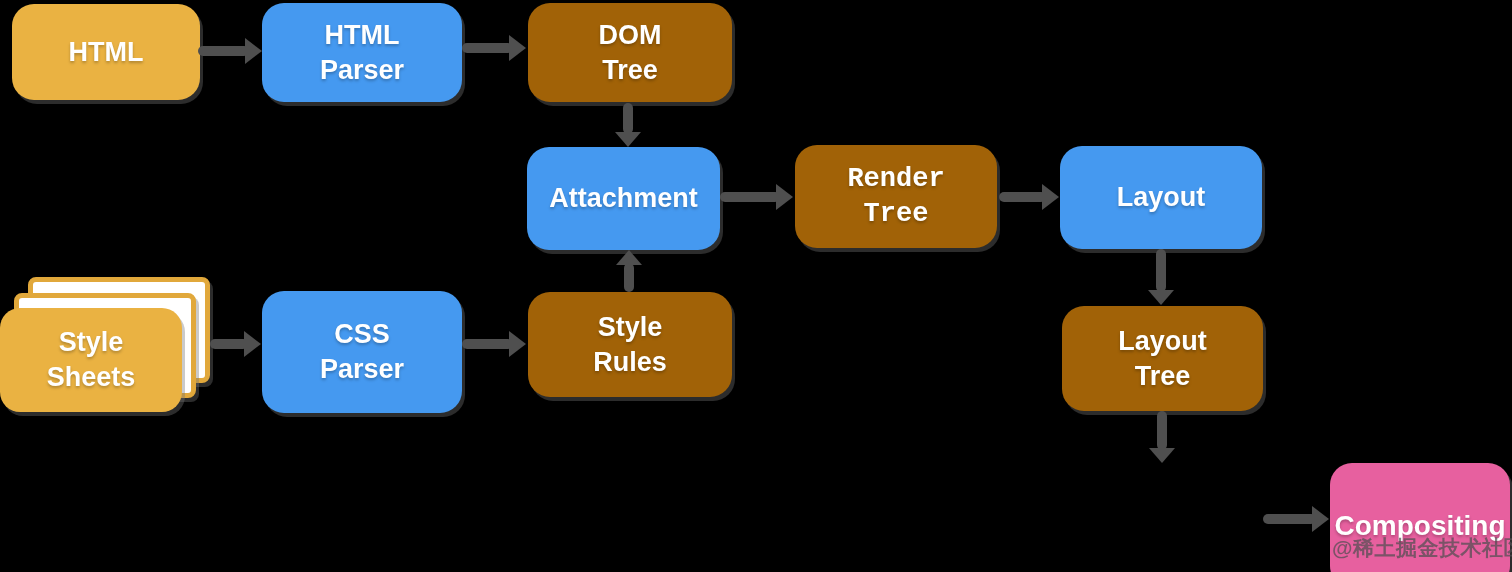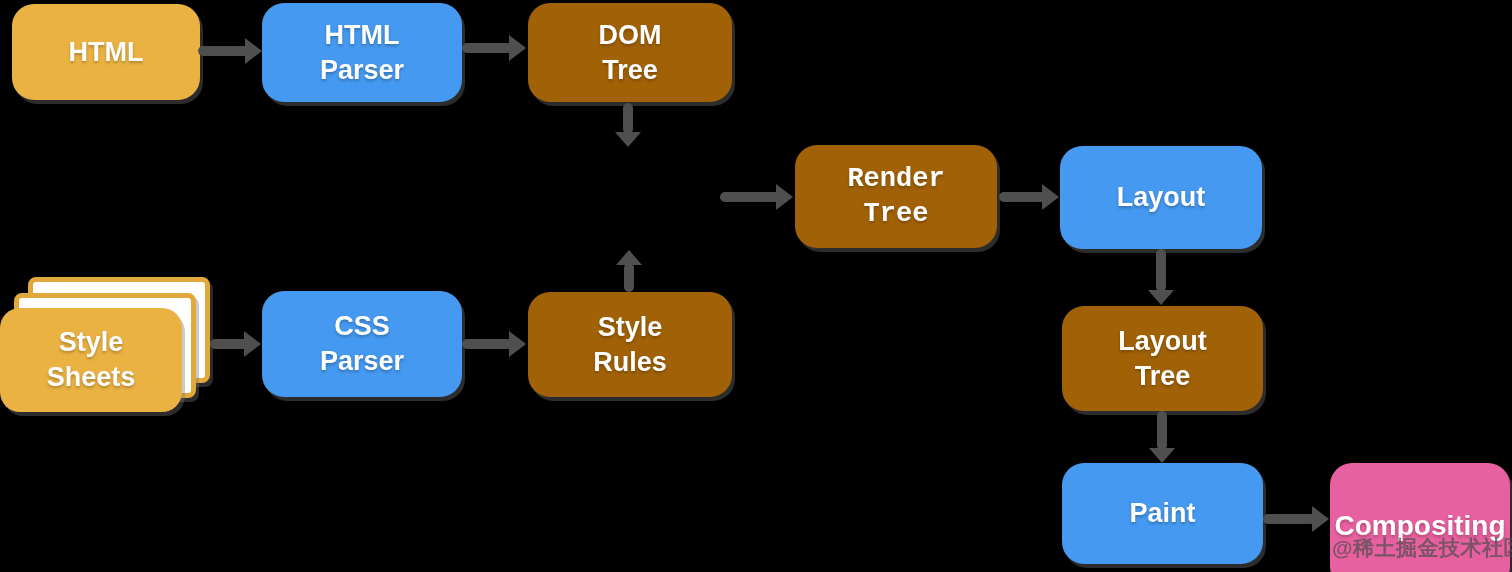--- a/index.html
+++ b/index.html
@@ -117,20 +117,23 @@
   <div class="node node-green" style="left:528px; top:3px; width:204px; height:99px;">
     <span class="node-label">DOM
 Tree</span>
   </div>
 
   <div class="arrow arrow-down" style="left:615px; top:103px; height:44px;">
       <i class="shaft"></i>
       <i class="head"></i>
     </div>
 
+  <div class="node node-blue" style="left:527px; top:147px; width:193px; height:103px;">
+    <span class="node-label">Attachment</span>
+  </div>
 
   <div class="arrow arrow-right" style="left:720px; top:184px; width:73px;">
       <i class="shaft"></i>
       <i class="head"></i>
     </div>
 
   <div class="node node-green" style="left:795px; top:145px; width:202px; height:103px;font-family:Liberation Mono, monospace;">
     <span class="node-label">Render
 Tree</span>
   </div>
@@ -149,21 +152,21 @@
   <div class="node node-orange" style="left:0px; top:308px; width:182px; height:104px; border-radius:20px;">
     <span class="node-label">Style
 Sheets</span>
   </div>
 
   <div class="arrow arrow-right" style="left:210px; top:331px; width:51px;">
       <i class="shaft"></i>
       <i class="head"></i>
     </div>
 
-  <div class="node node-blue" style="left:262px; top:291px; width:200px; height:106px;">
+  <div class="node node-blue" style="left:262px; top:291px; width:200px; height:122px;">
     <span class="node-label">CSS
 Parser</span>
   </div>
 
   <div class="arrow arrow-right" style="left:462px; top:331px; width:64px;">
       <i class="shaft"></i>
       <i class="head"></i>
     </div>
 
   <div class="node node-green" style="left:528px; top:292px; width:204px; height:105px;">
@@ -184,23 +187,20 @@
   <div class="node node-green" style="left:1062px; top:306px; width:201px; height:105px;">
     <span class="node-label">Layout
 Tree</span>
   </div>
 
   <div class="arrow arrow-down" style="left:1149px; top:411px; height:52px;">
       <i class="shaft"></i>
       <i class="head"></i>
     </div>
 
-  <div class="node node-blue" style="left:1062px; top:463px; width:201px; height:101px;">
-    <span class="node-label">Paint</span>
-  </div>
 
   <div class="arrow arrow-right" style="left:1263px; top:506px; width:66px;">
       <i class="shaft"></i>
       <i class="head"></i>
     </div>
 
   <div class="node node-pink" style="left:1330px; top:463px; width:180px; height:125px;">
     <span class="node-label">Compositing</span>
   </div>
 

